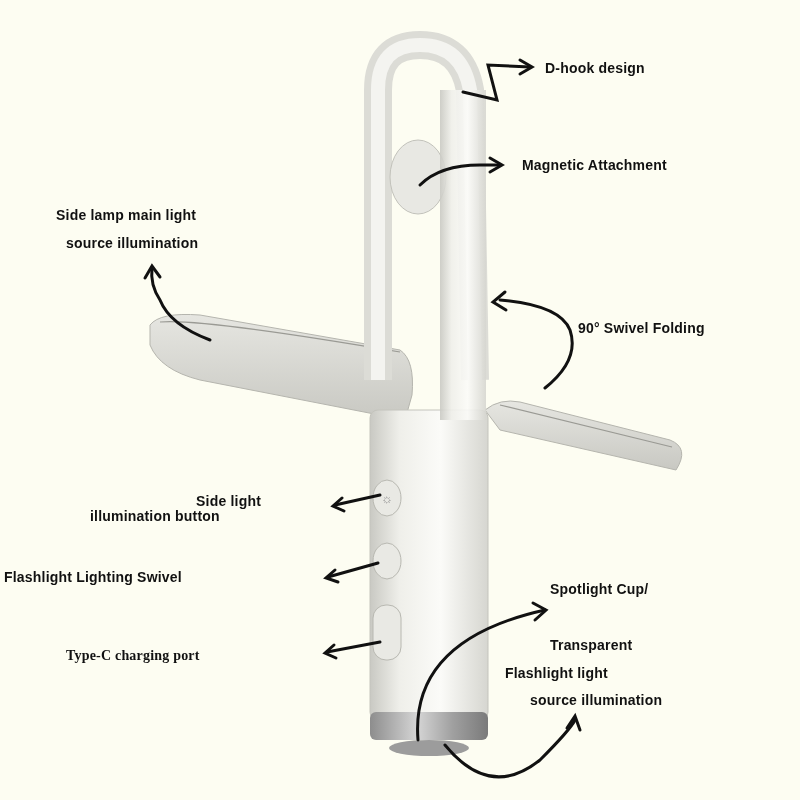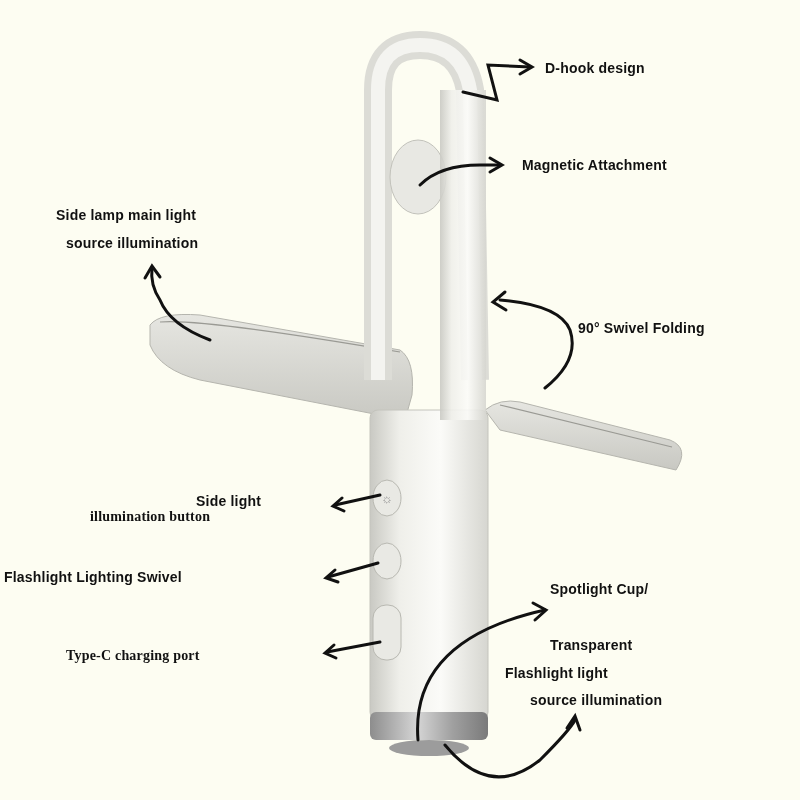--- a/index.html
+++ b/index.html
@@ -81,19 +81,19 @@
       <path d="M567 728 L575 716 L580 730"></path>
   </g>
 </svg>
 
 <div class="lbl" style="left:545px;top:55px;">D-hook design</div>
 <div class="lbl" style="left:522px;top:152px;">Magnetic Attachment</div>
 <div class="lbl" style="left:56px;top:202px;">Side lamp main light</div>
 <div class="lbl" style="left:66px;top:230px;">source illumination</div>
 <div class="lbl" style="left:578px;top:315px;">90° Swivel Folding</div>
 <div class="lbl r" style="left:196px;top:476px;margin-top:12px;">Side light</div>
-<div class="lbl" style="left:90px;top:503px;font-family:Liberation Serif, serif;">illumination button</div>
+<div class="lbl" style="left:90px;top:503px;">illumination button</div>
 <div class="lbl" style="left:4px;top:564px;">Flashlight Lighting Swivel</div>
 <div class="lbl" style="left:550px;top:576px;">Spotlight Cup/</div>
 <div class="lbl" style="left:550px;top:620px;margin-top:12px;">Transparent</div>
 <div class="lbl" style="left:66px;top:642px;font-family:Liberation Serif, serif;">Type-C charging port</div>
 <div class="lbl" style="left:505px;top:660px;">Flashlight light</div>
 <div class="lbl" style="left:530px;top:687px;">source illumination</div>
 
 </body></html>

